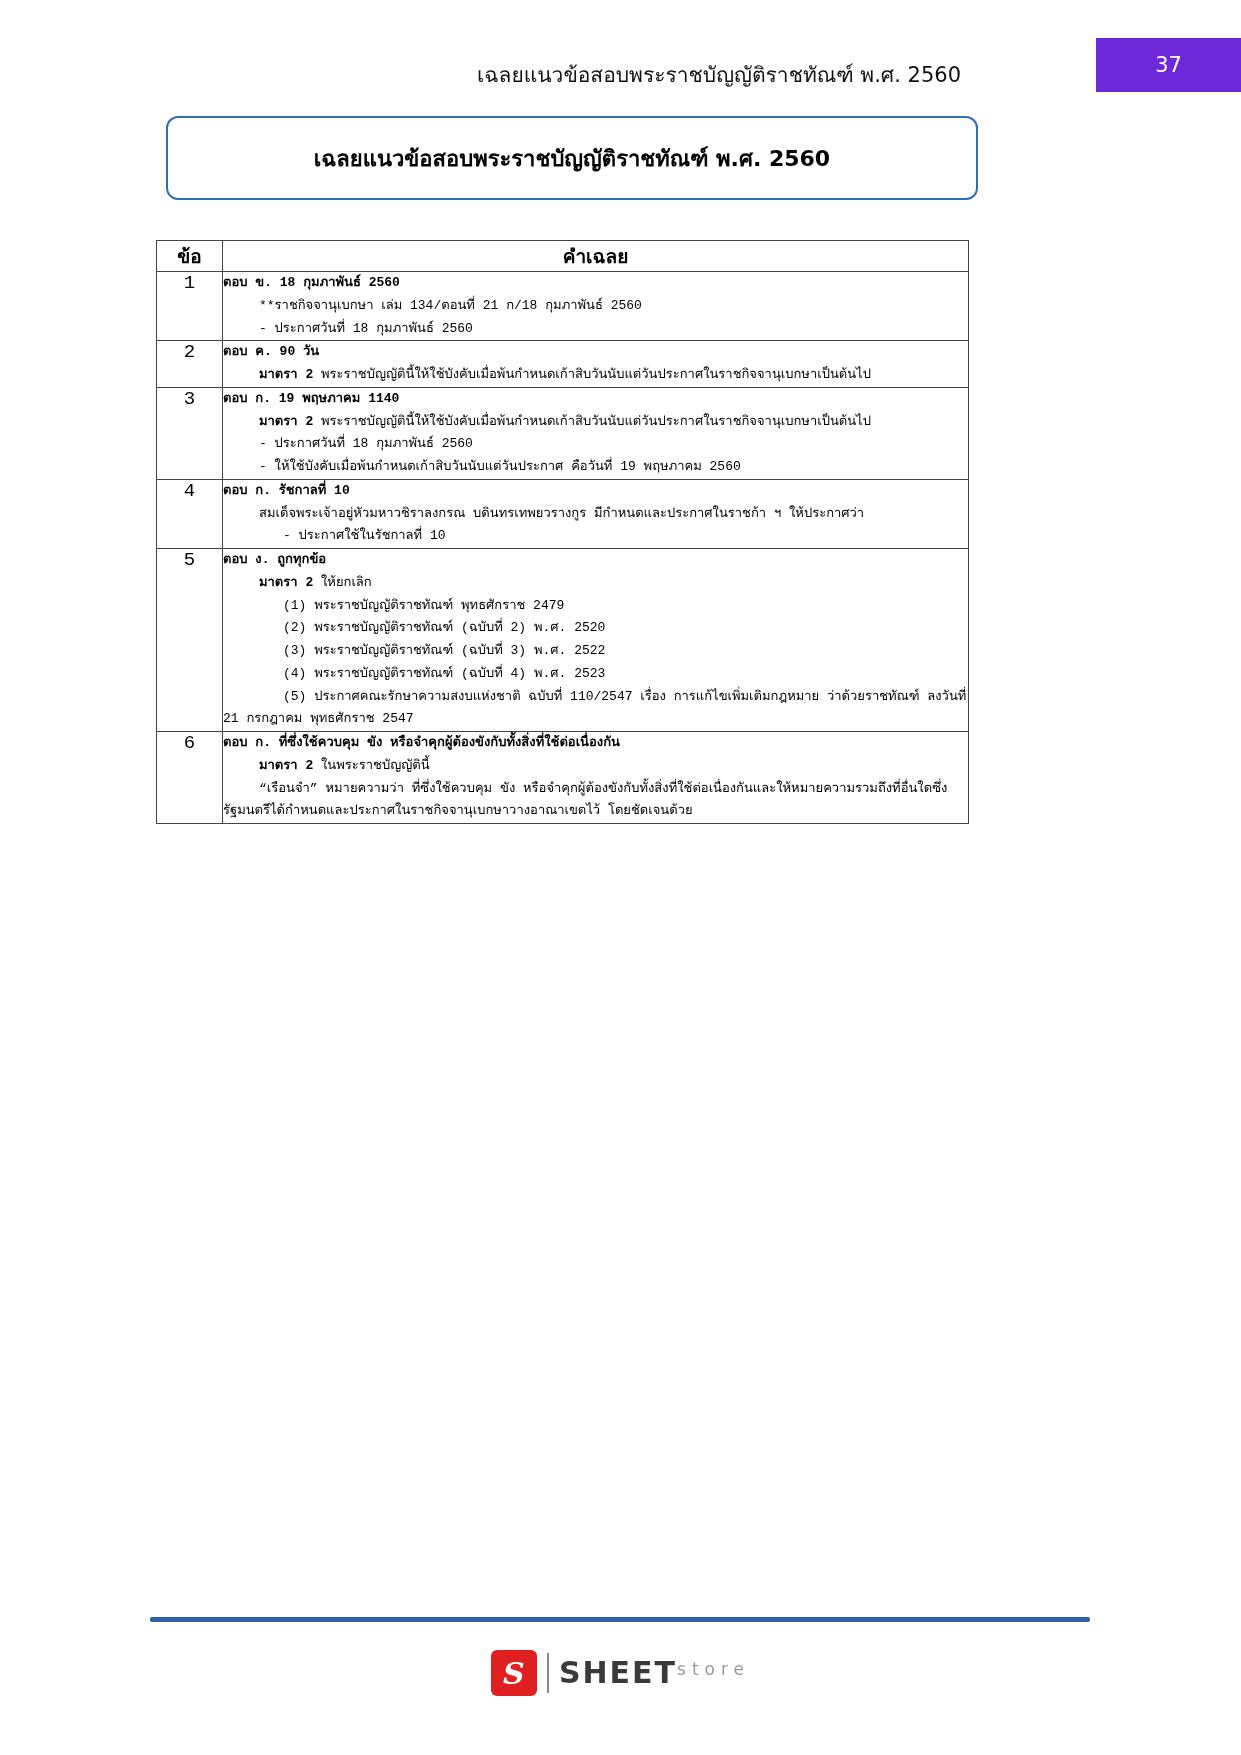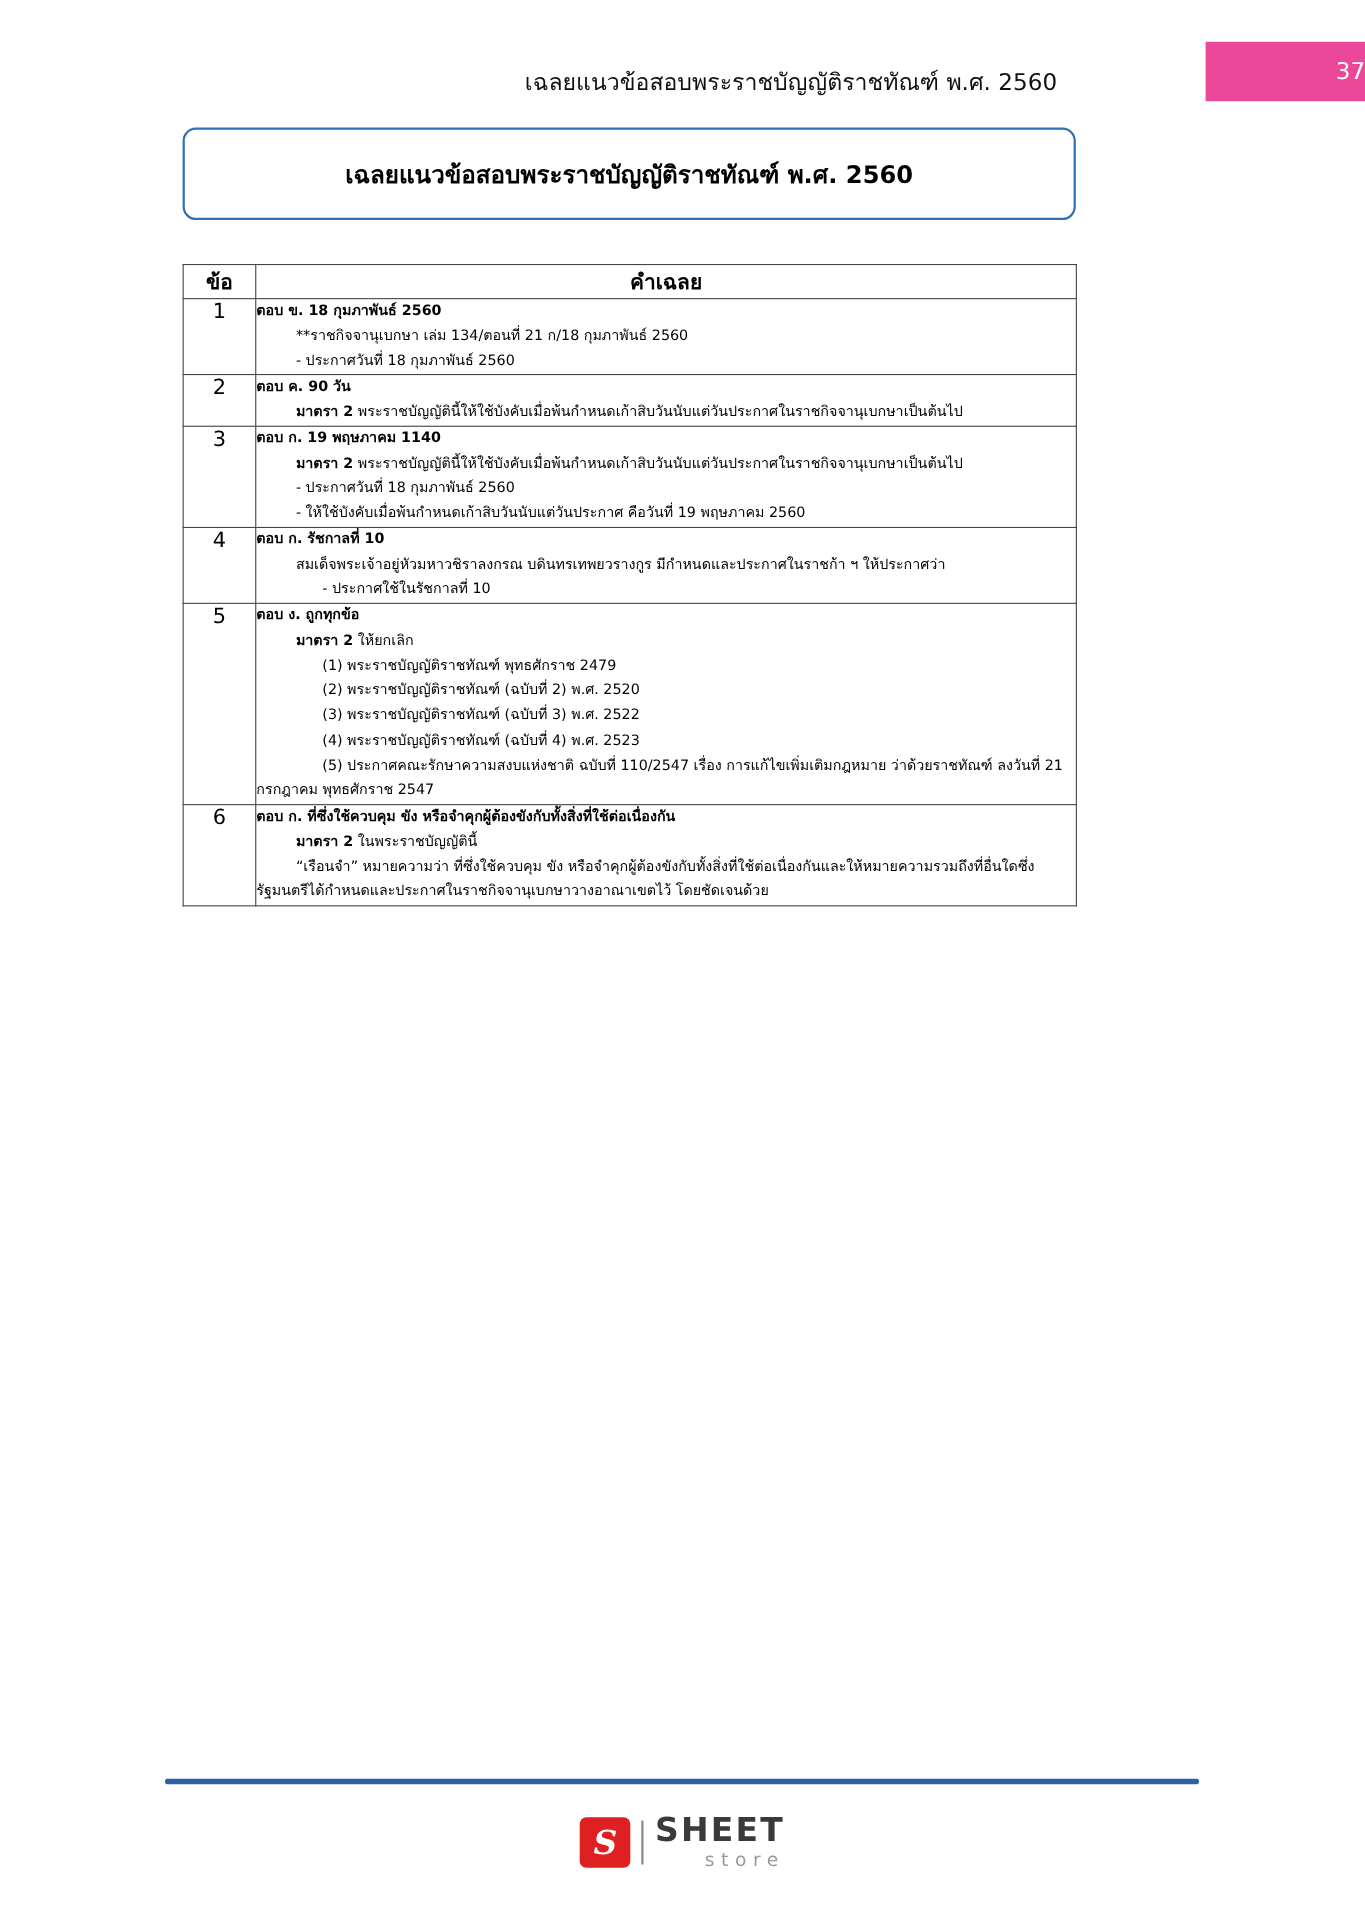--- a/index.html
+++ b/index.html
@@ -30,25 +30,25 @@
     font-size: 21px;
     color: #111;
     white-space: nowrap;
   }
   .page-number-box {
     position: absolute;
     right: 0;
     top: 38px;
     width: 145px;
     height: 54px;
-    background: #ec4899;
+    background: #6d28d9;
     color: #ffffff;
     display: flex;
     align-items: center;
-    justify-content: flex-end;
+    justify-content: center;
     font-size: 21px;
   }
 
   
   .title-banner {
     position: absolute;
     left: 166px;
     top: 116px;
     width: 812px;
     height: 84px;
@@ -61,25 +61,26 @@
   }
   .title-banner .banner-text {
     font-size: 22px;
     font-weight: bold;
     color: #000;
   }
 
   
   .answer-table {
     position: absolute;
-    left: 166px;
+    left: 156px;
     top: 240px;
     width: 812px;
     border-collapse: collapse;
     table-layout: fixed;
+    font-family: Liberation Mono, monospace;
   }
   .answer-table td, .answer-table th {
     border: 1px solid #444;
     vertical-align: top;
     padding: 0;
   }
   .col-no { width: 66px; }
   .col-body { width: 746px; }
 
   .head-cell {
@@ -142,21 +143,21 @@
     font-weight: bold;
     font-family: "DejaVu Serif", serif;
   }
   .logo-divider {
     width: 2px;
     height: 40px;
     background: #8a8a8a;
   }
   .logo-text {
     display: flex;
-    flex-direction: column;
+    flex-direction: row;
     line-height: 1;
     text-align: right;
   }
   .logo-text .lt-main {
     font-size: 30px;
     font-weight: bold;
     letter-spacing: 2px;
     color: #3a3a3a;
   }
   .logo-text .lt-sub {

